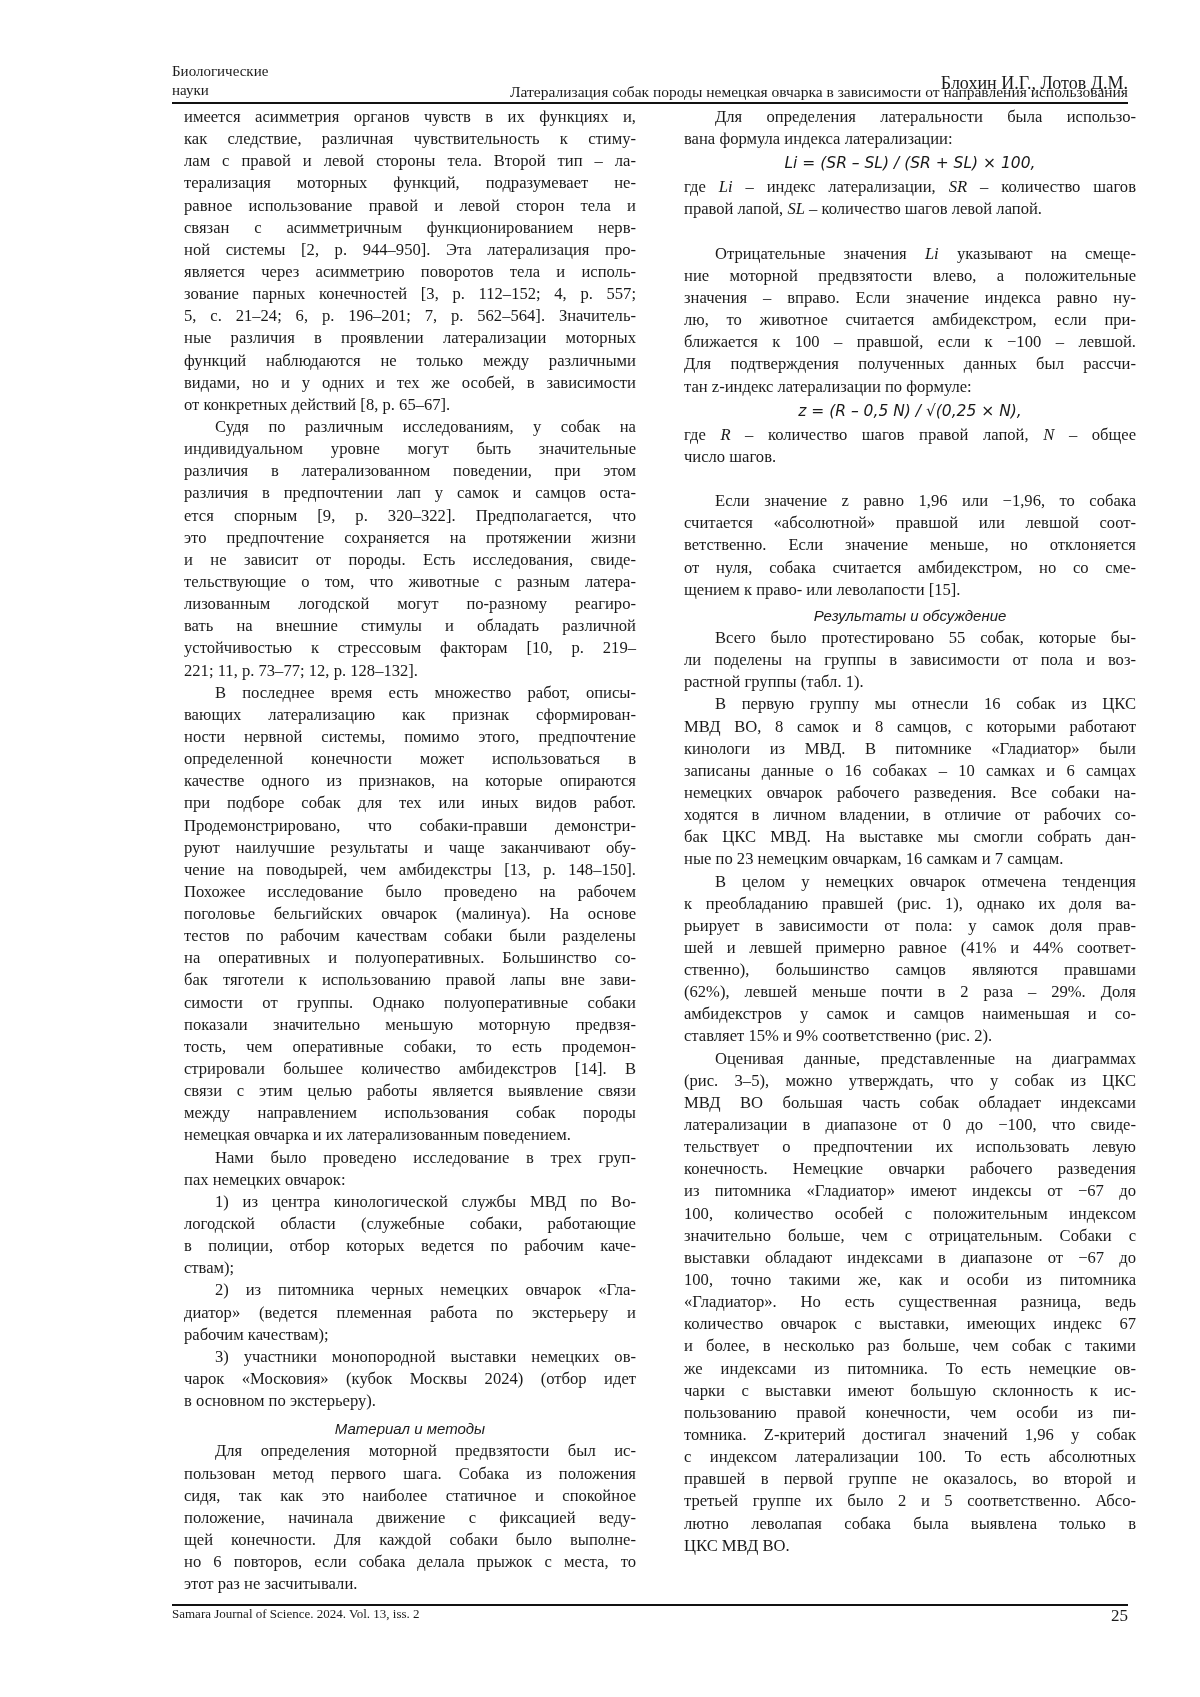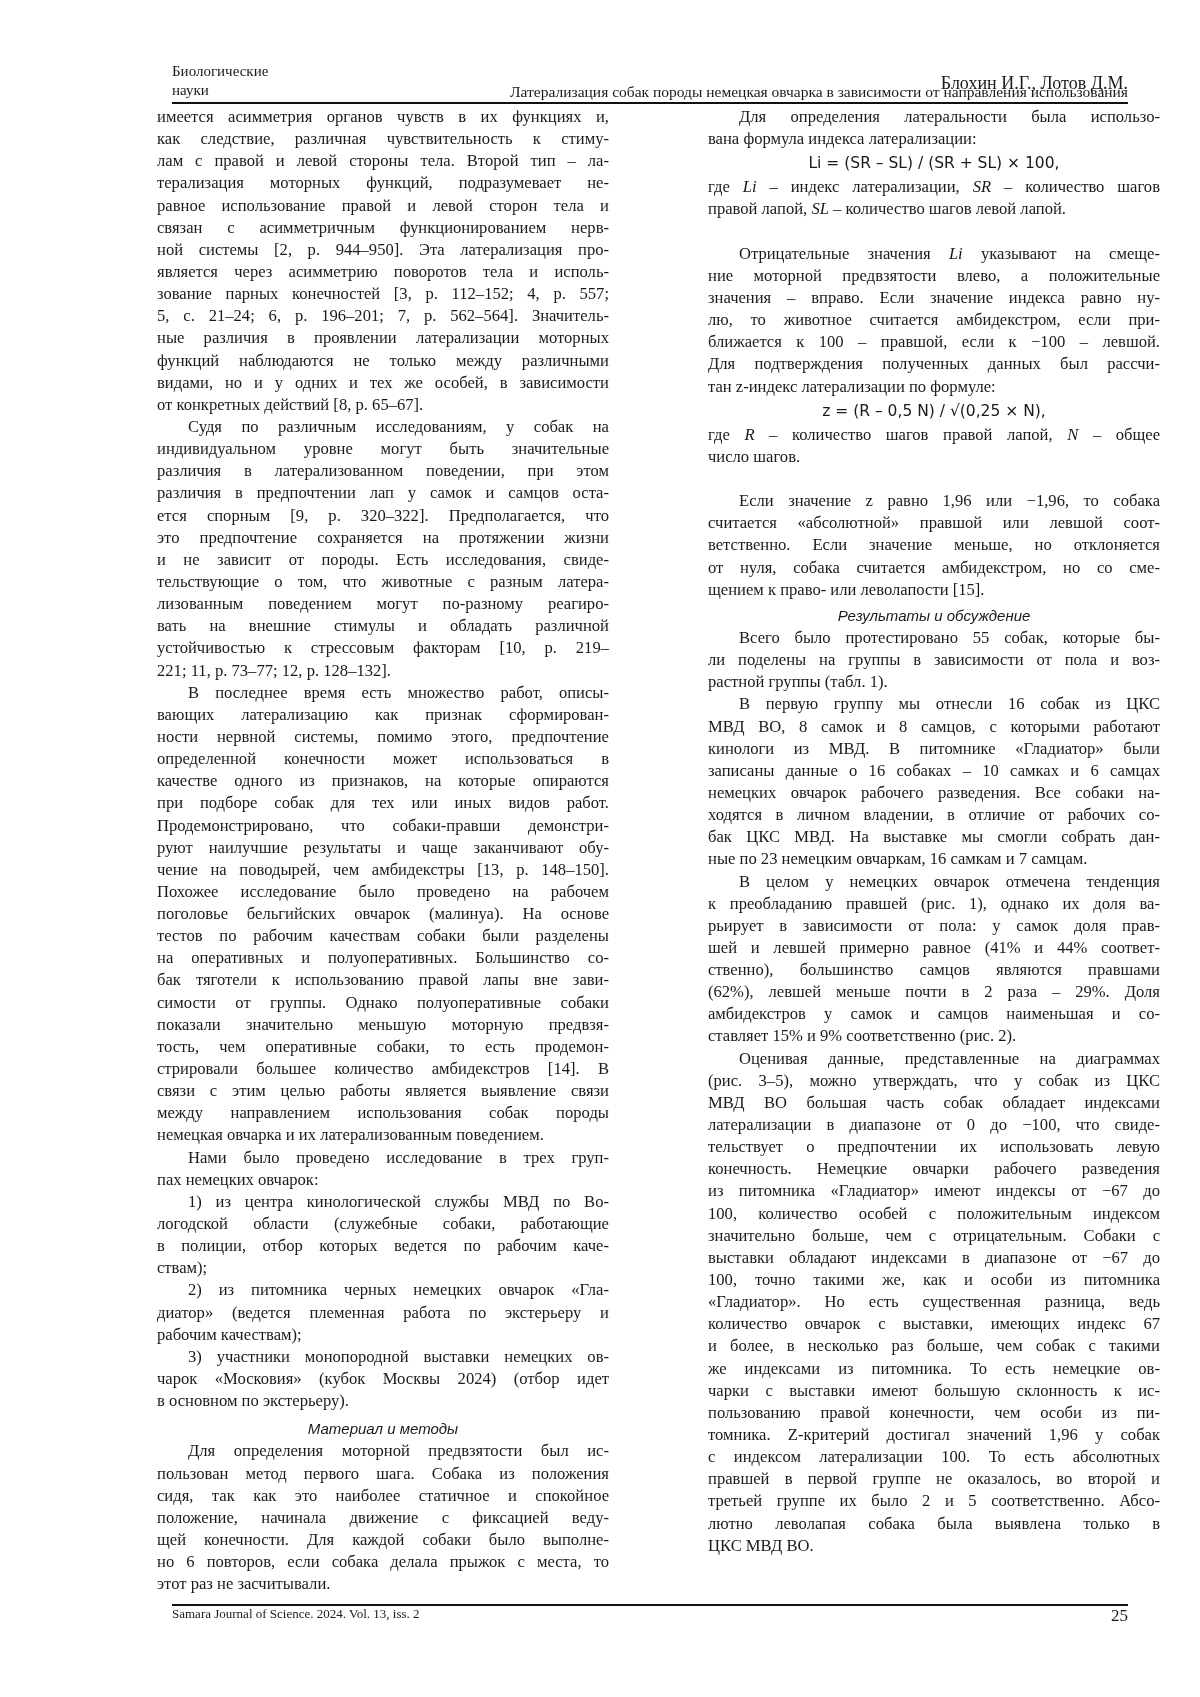--- a/index.html
+++ b/index.html
@@ -4,27 +4,27 @@
 <style>
   html, body { margin:0; padding:0; background:#ffffff; }
   body { width:1200px; height:1697px; position:relative; overflow:hidden;
          font-family:"Liberation Serif", "DejaVu Serif", serif; color:#1a1a1a; }
   .header { position:absolute; left:172px; top:62px; width:956px; height:40px; }
   .hdr-left { position:absolute; left:0; top:0; font-size:15px; line-height:19px; }
   .hdr-right-top { position:absolute; right:0; top:12px; font-size:18px; line-height:19px; }
   .hdr-right-bottom { position:absolute; right:0; top:20px; font-size:15.5px; line-height:19px; }
   .rule { position:absolute; left:172px; width:956px; height:2px; background:#111; }
   .col { position:absolute; top:106px; width:452px; font-size:16.6px; line-height:22.15px; }
-  .col.left { left:157px; }
-  .col.right { left:684px;margin-left:24px; }
+  .col.left { left:184px; }
+  .col.right { left:684px; }
   .ln { display:block; white-space:nowrap; text-align:justify; text-align-last:justify; height:22.15px; overflow:visible; }
   .ln.last { text-align-last:left; }
   .ln.indent { text-indent:31px; }
   .gap { display:block; height:22.15px; }
-  .formula { display:block; text-align:center; font-family:"DejaVu Sans", "Liberation Sans", sans-serif; font-size:15.5px; height:26px; line-height:26px; }
+  .formula { display:block; text-align:center; font-family:"DejaVu Sans", "Liberation Sans", sans-serif; font-style:italic; font-size:15.5px; height:26px; line-height:26px; }
   .sect { display:block; text-align:center; font-family:Liberation Sans, sans-serif; font-style:italic; font-size:15px; height:22.15px; line-height:22.15px; }
   i { font-style:italic; }
   .footer-left { position:absolute; left:172px; top:1606px; font-size:13px; }
   .footer-right { position:absolute; right:72px; top:1606px; font-size:17px; }
 </style>
 </head>
 <body>
 
 <div class="header">
   <span class="hdr-left">
@@ -52,21 +52,21 @@
   <span class="ln">видами, но и у одних и тех же особей, в зависимости</span>
   <span class="ln last">от конкретных действий [8, p. 65–67].</span>
   <span class="ln indent">Судя по различным исследованиям, у собак на</span>
   <span class="ln">индивидуальном уровне могут быть значительные</span>
   <span class="ln">различия в латерализованном поведении, при этом</span>
   <span class="ln">различия в предпочтении лап у самок и самцов оста-</span>
   <span class="ln">ется спорным [9, p. 320–322]. Предполагается, что</span>
   <span class="ln">это предпочтение сохраняется на протяжении жизни</span>
   <span class="ln">и не зависит от породы. Есть исследования, свиде-</span>
   <span class="ln">тельствующие о том, что животные с разным латера-</span>
-  <span class="ln">лизованным поведением могут по-разному реагиро-</span>
+  <span class="ln">лизованным логодской могут по-разному реагиро-</span>
   <span class="ln">вать на внешние стимулы и обладать различной</span>
   <span class="ln">устойчивостью к стрессовым факторам [10, p. 219–</span>
   <span class="ln last">221; 11, p. 73–77; 12, p. 128–132].</span>
   <span class="ln indent">В последнее время есть множество работ, описы-</span>
   <span class="ln">вающих латерализацию как признак сформирован-</span>
   <span class="ln">ности нервной системы, помимо этого, предпочтение</span>
   <span class="ln">определенной конечности может использоваться в</span>
   <span class="ln">качестве одного из признаков, на которые опираются</span>
   <span class="ln">при подборе собак для тех или иных видов работ.</span>
   <span class="ln">Продемонстрировано, что собаки-правши демонстри-</span>

